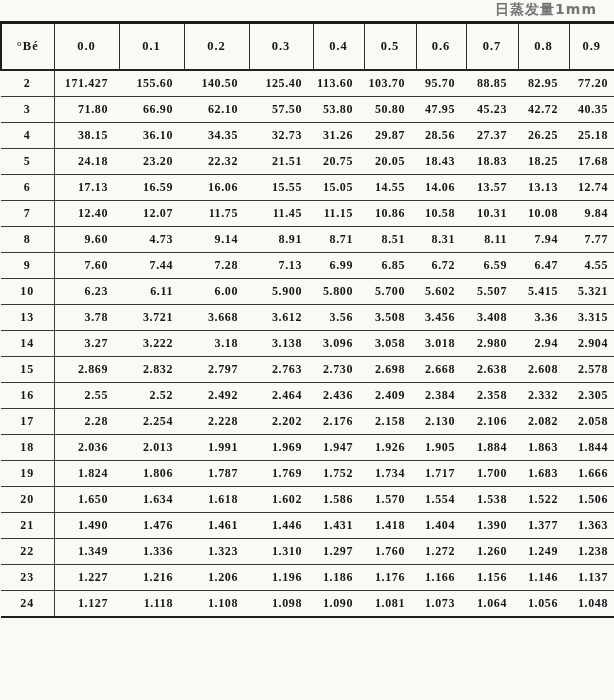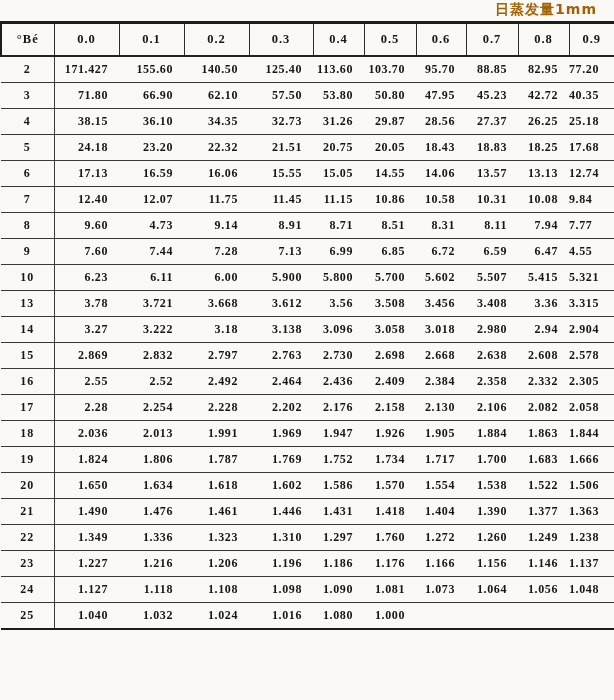--- a/index.html
+++ b/index.html
@@ -17,21 +17,21 @@
     overflow:hidden;
   }
   .title{
     height:20px;
     text-align:right;
     padding:1px 17px 0 0;
     font-size:14px;
     font-weight:bold;
     letter-spacing:1px;
     font-family:"DejaVu Sans", sans-serif;
-    color:#a16207;
+    color:#737373;
   }
   table.baume{
     border-collapse:collapse;
     table-layout:fixed;
     width:614px;
   }
   col.c-be{width:53px;}
   col.c-w1{width:65px;}
   col.c-w2{width:65px;}
   col.c-w3{width:65px;}
@@ -47,38 +47,38 @@
     height:31px;
     font-size:12.5px;
     font-weight:bold;
     text-align:center;
     vertical-align:middle;
     letter-spacing:1px;
     border-top:3px solid #1d1d1d;
     border-bottom:2px solid #222;
     border-left:1.5px solid #2d2d2d;
     background:#faf9f6;
-    padding:0;
+    padding:7px;
   }
   thead th:first-child{border-left:2px solid #1d1d1d;}
   thead th:last-child{border-right:2px solid #1d1d1d;text-align:center;}
 
   tbody td{
     height:25px;
     line-height:25px;
     font-size:12px;
     font-weight:bold;
     letter-spacing:0.6px;
     text-align:right;
     padding:0 11px 0 0;
     border-bottom:1.7px solid #383838;
     white-space:nowrap;
     overflow:visible;
   }
-  tbody td:last-child{padding-right:23px;}
+  tbody td:last-child{padding-right:7px;}
   tbody td.be{
     text-align:center;
     padding:0;
     border-right:1.4px solid #3a3a3a;
     letter-spacing:1px;
   }
   tbody tr:last-child td{border-bottom:2.6px solid #1d1d1d;}
 </style>
 </head>
 <body>
@@ -381,28 +381,15 @@
           <td>1.118</td>
           <td>1.108</td>
           <td>1.098</td>
           <td>1.090</td>
           <td>1.081</td>
           <td>1.073</td>
           <td>1.064</td>
           <td>1.056</td>
           <td>1.048</td>
         </tr>
-        <tr>
-          <td class="be">25</td>
-          <td>1.040</td>
-          <td>1.032</td>
-          <td>1.024</td>
-          <td>1.016</td>
-          <td>1.080</td>
-          <td>1.000</td>
-          <td></td>
-          <td></td>
-          <td></td>
-          <td></td>
-        </tr>
       </tbody>
   </table>
 </div>
 
 </body></html>

